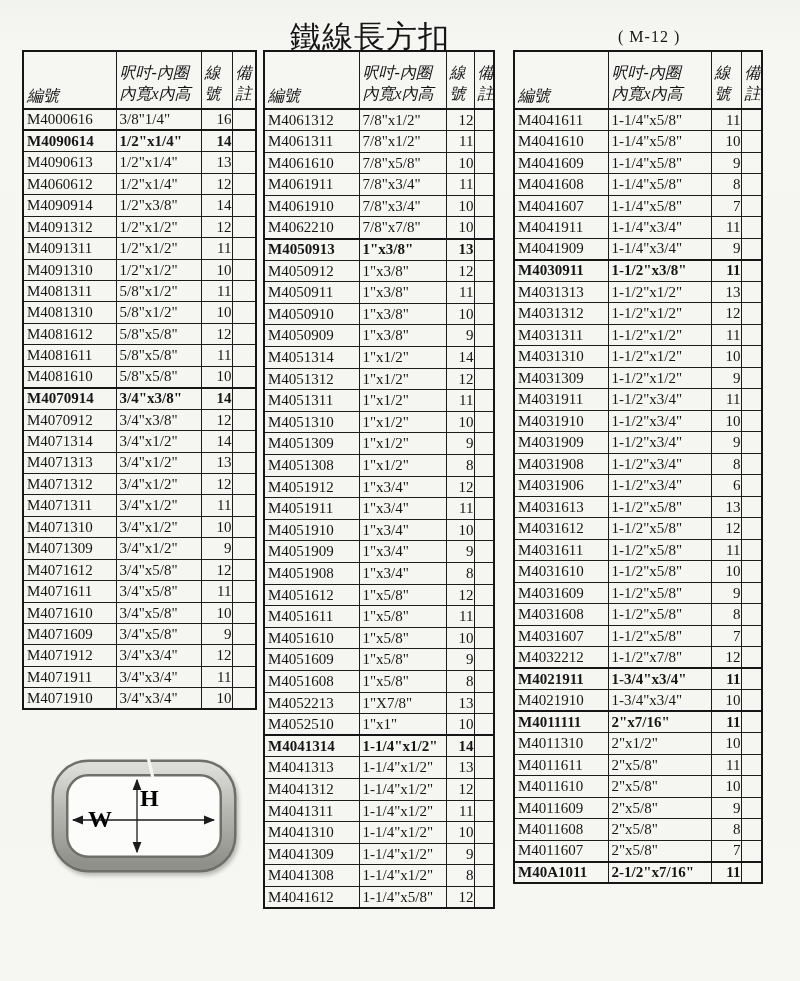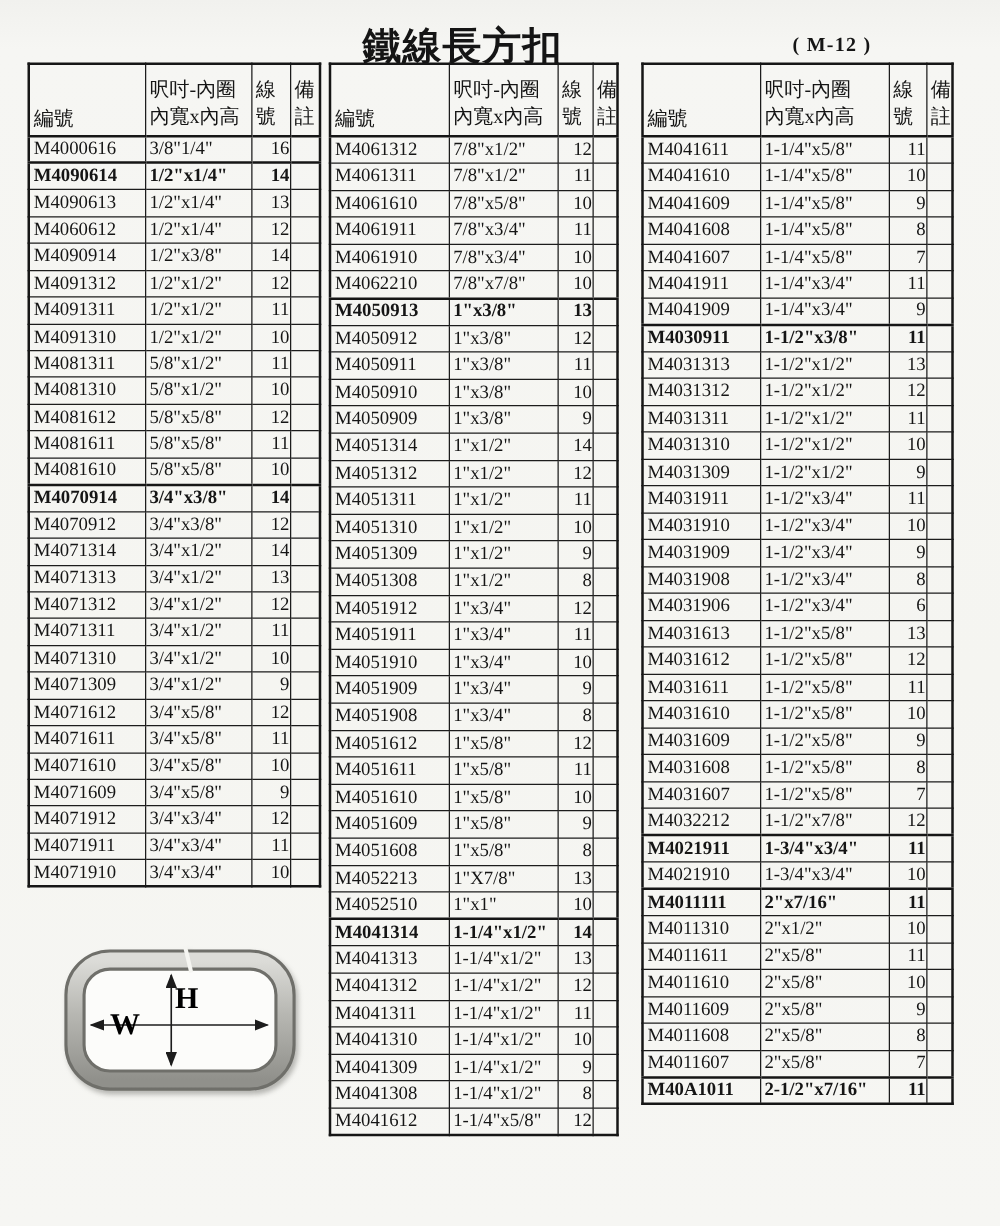--- a/index.html
+++ b/index.html
@@ -3,38 +3,38 @@
 <meta charset="utf-8">
 <style>
   html,body{margin:0;padding:0;}
   body{
     width:800px;height:981px;position:relative;
     background:linear-gradient(180deg,#f1f1ee 0%,#f6f6f3 4%,#f5f5f1 55%,#f6f6f3 100%);
     font-family:"Liberation Serif", serif;color:#151515;overflow:hidden;
   }
   .title{
     position:absolute;left:290px;top:16px;margin:0;
-    font-size:31px;font-weight:700;letter-spacing:1px;white-space:nowrap;
+    font-size:31px;font-weight:400;letter-spacing:1px;white-space:nowrap;
   }
   .page-code{
     position:absolute;left:618px;top:28px;
-    font-size:16px;font-weight:bold;letter-spacing:1px;white-space:nowrap;margin-left:16px;
+    font-size:16px;font-weight:normal;letter-spacing:1px;white-space:nowrap;
   }
   table.cat{
     position:absolute;border-collapse:collapse;table-layout:fixed;
     border:2px solid #161616;background:transparent;
   }
   table.cat th,table.cat td{
     border:1px solid #1c1c1c;box-sizing:border-box;
     font-size:15px;line-height:1.1;padding:0 0 0 3px;
     white-space:nowrap;overflow:hidden;font-weight:normal;
   }
   table.cat thead th{
     border-bottom:2px solid #161616;height:58px;vertical-align:bottom;
-    font-size:16px;text-align:left;padding-bottom:3px;
+    font-size:16px;text-align:left;padding-bottom:3px;font-style:italic;
   }
   th .hl{display:block;line-height:1.3;}
   th.hg,th.hn{text-align:center;padding:0 0 3px 0;}
   td.c0{text-align:left;}
   td.c1{text-align:left;}
   td.c2{text-align:right;padding-right:5px;}
   td.c3{padding:0;}
   tr.gs td{border-top:2px solid #161616;font-weight:bold;}
   .t0{left:22px;top:50px;width:233px;}
   .t1{left:263px;top:50px;width:230px;}

